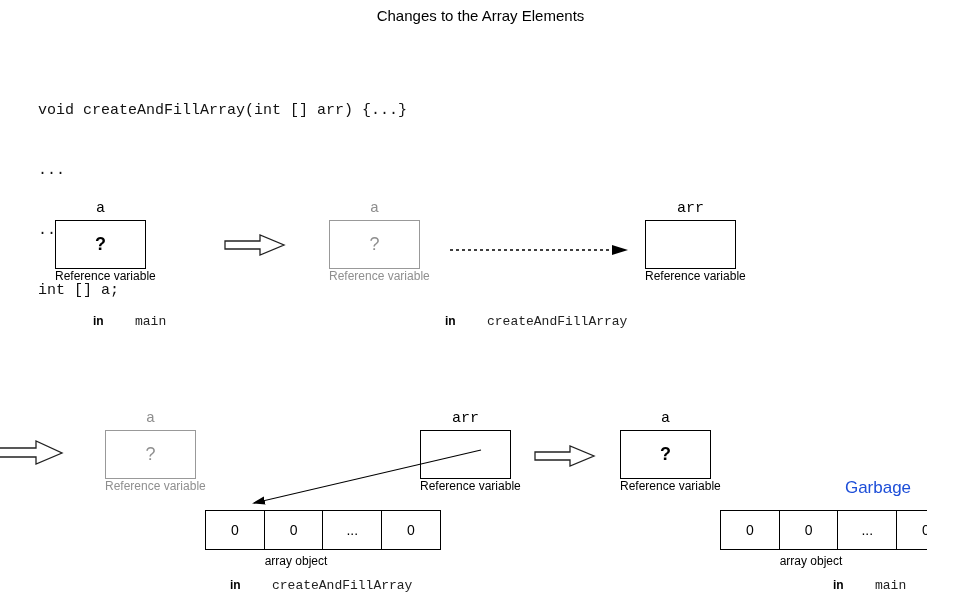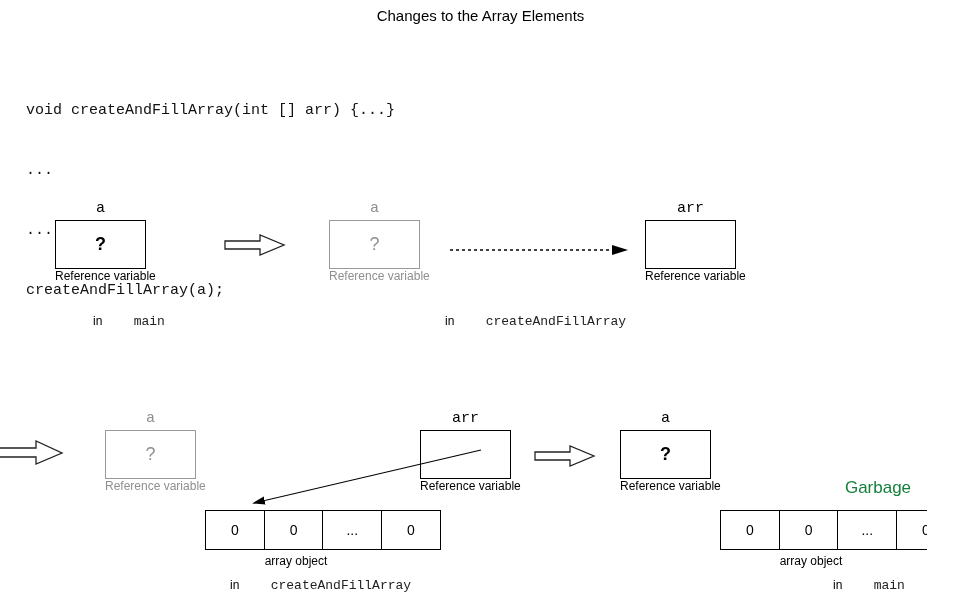--- a/index.html
+++ b/index.html
@@ -6,21 +6,21 @@
   #canvas {
     position:relative; width:927px; height:601px; background:#ffffff;
     font-family:"Liberation Sans", sans-serif; color:#000; overflow:hidden;border-radius:21px;
   }
   .abs { position:absolute; }
   .title {
     left:0; top:7px; width:961px; text-align:center;
     font-size:15px; color:#000;
   }
   .code {
-    left:26px; top:61px;
+    left:38px; top:61px;
     font-family:"Liberation Mono", monospace; font-size:15px; line-height:20px;
     white-space:pre; color:#111;
   }
   .refbox { width:91px; }
   .rb-name {
     width:91px; text-align:center; font-family:"Liberation Mono", monospace;
     font-size:15px; line-height:18px; height:18px; margin-bottom:2px; color:#000;
   }
   .rb-box {
     width:91px; height:49px; border:1.4px solid #000; box-sizing:border-box;
@@ -28,45 +28,45 @@
   }
   .rb-val { font-size:18px; font-weight:bold; color:#000; }
   .rb-cap {
     font-size:12px; line-height:14px; text-align:center;
     white-space:nowrap; width:91px; color:#000;
   }
   .faded .rb-name, .faded .rb-val, .faded .rb-cap { color:#8f8f8f; }
   .faded .rb-box { border-color:#999; }
   .faded .rb-val { font-weight:normal; }
   .scope { white-space:nowrap; font-size:12px; }
-  .scope-in { font-weight:normal; font-size:12px; color:#000; }
+  .scope-in { font-weight:bold; font-size:12px; color:#000; }
   .scope-name { font-family:"Liberation Mono", monospace; font-size:13px; color:#222;margin-left:28px; }
   .arrayrow { display:flex; }
   .cell {
     width:60px; height:40px; box-sizing:border-box; border:1.4px solid #000;
     margin-left:-1.4px; display:flex; align-items:center; justify-content:center;
     font-size:14px; color:#000; background:#fff;
   }
   .cell:first-child { margin-left:0; }
   .arr-cap { font-size:12px; white-space:nowrap; transform:translateX(-50%);text-align:center; }
-  .garbage { font-size:17px; color:#15803d; transform:translateX(-50%); white-space:nowrap; }
+  .garbage { font-size:17px; color:#1d4ed8; transform:translateX(-50%); white-space:nowrap; }
   svg { display:block; overflow:visible; }
 </style>
 </head>
 <body>
 
 <div id="canvas">
 
   <div class="abs title">Changes to the Array Elements</div>
 
   <div class="abs code">
     <div>void createAndFillArray(int [] arr) {...}</div>
     <div>...</div>
     <div>...</div>
-    <div>createAndFillArray(a);</div>
+    <div>int [] a;</div>
   </div>
 
   <div class="abs refbox" style="left:55px; top:200px;">
     <div class="rb-name">a</div>
     <div class="rb-box">
       <span class="rb-val">?</span>
     </div>
     <div class="rb-cap">Reference variable</div>
   </div>
 

